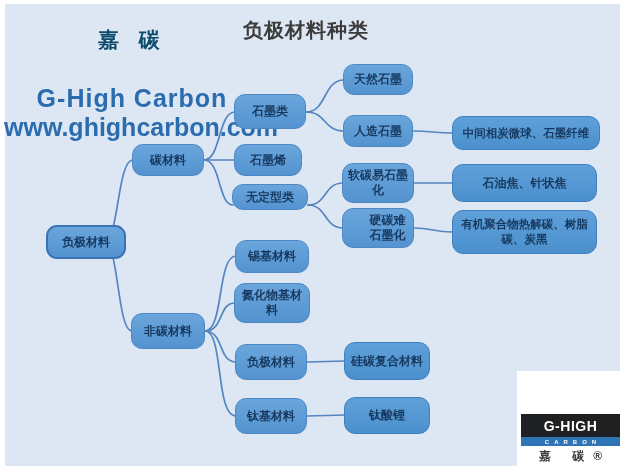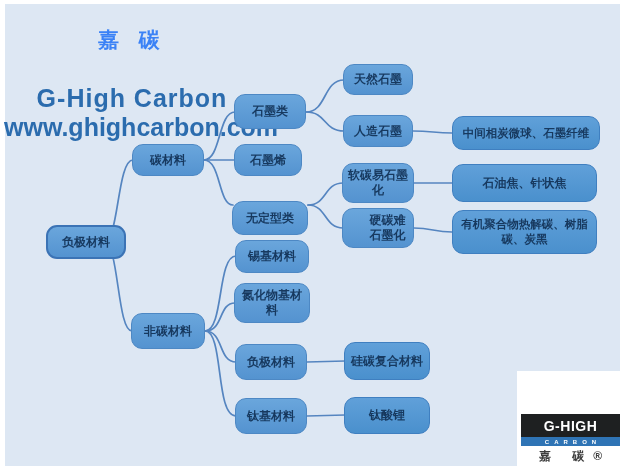--- a/index.html
+++ b/index.html
@@ -12,21 +12,21 @@
     position:absolute;left:5px;top:4px;right:0;bottom:0;
     background:#dde7f3;
   }
   .wires{position:absolute;left:0;top:0;width:620px;height:466px;pointer-events:none;}
   .title{
     position:absolute;left:243px;top:17px;
     font-size:20px;font-weight:bold;color:#3c3c3c;letter-spacing:1px;white-space:nowrap;
   }
   .brand-cn{
     position:absolute;left:98px;top:26px;
-    font-size:21px;font-weight:bold;color:#3b82f6;letter-spacing:7px;white-space:nowrap;
+    font-size:21px;font-weight:bold;color:#0c4a6e;letter-spacing:7px;white-space:nowrap;
   }
   .brand-en{
     position:absolute;left:4px;top:84px;width:256px;text-align:center;
     color:#2b6cae;font-weight:bold;
   }
   .brand-en .l1{font-size:25px;line-height:29px;letter-spacing:1px;}
   .brand-en .l2{font-size:25px;line-height:29px;}
   .node{
     position:absolute;box-sizing:border-box;
     display:flex;align-items:center;justify-content:center;text-align:center;
@@ -39,21 +39,21 @@
     background:linear-gradient(180deg,#60a0d9 0%,#4a90cd 100%);
     border:1px solid #3f7fc0;
   }
   .node.root{border:2px solid #3b73b5;margin-left:22px;}
   
   .n-root      {left:24px; top:225px;width:80px; height:34px;}
   .n-carbon    {left:132px;top:144px;width:72px; height:32px;}
   .n-noncarbon {left:131px;top:313px;width:74px; height:36px;}
   .n-graphite  {left:234px;top:94px; width:72px; height:35px;}
   .n-graphene  {left:234px;top:144px;width:68px; height:32px;}
-  .n-amorphous {left:232px;top:201px;width:76px; height:34px;}
+  .n-amorphous {left:232px;top:184px;width:76px; height:26px;}
   .n-natural   {left:343px;top:64px; width:70px; height:31px;}
   .n-artificial{left:343px;top:115px;width:70px; height:32px;}
   .n-soft      {left:342px;top:163px;width:72px; height:40px;}
   .n-hard      {left:342px;top:208px;width:72px; height:40px;padding-left:24px;}
   .n-mcmb      {left:452px;top:116px;width:148px;height:34px;font-size:11.5px;}
   .n-coke      {left:452px;top:164px;width:145px;height:38px;}
   .n-pyro      {left:452px;top:210px;width:145px;height:44px;font-size:11.5px;}
   .n-tin       {left:235px;top:240px;width:74px; height:33px;}
   .n-nitride   {left:234px;top:283px;width:76px; height:40px;}
   .n-silicon   {left:235px;top:344px;width:72px; height:36px;}
@@ -102,20 +102,21 @@
       <path d="M205,331 C224,331 217,256 236,256"></path>
       <path d="M205,331 C224,331 218,303 235,303"></path>
       <path d="M205,331 C224,331 218,362 236,362"></path>
       <path d="M205,331 C224,331 215,416 236,416"></path>
       <path d="M307,362 L345,361"></path>
       <path d="M307,416 L345,415"></path>
     </g>
   </svg>
 
   <div class="brand-cn">嘉 碳</div>
+  <div class="title">负极材料种类</div>
   <div class="brand-en">
     <div class="l1">G-High Carbon</div>
     <div class="l2">www.ghighcarbon.com</div>
   </div>
 
   <div class="node root n-root">负极材料</div>
   <div class="node n-carbon">碳材料</div>
   <div class="node n-noncarbon">非碳材料</div>
   <div class="node n-graphite">石墨类</div>
   <div class="node n-graphene">石墨烯</div>

